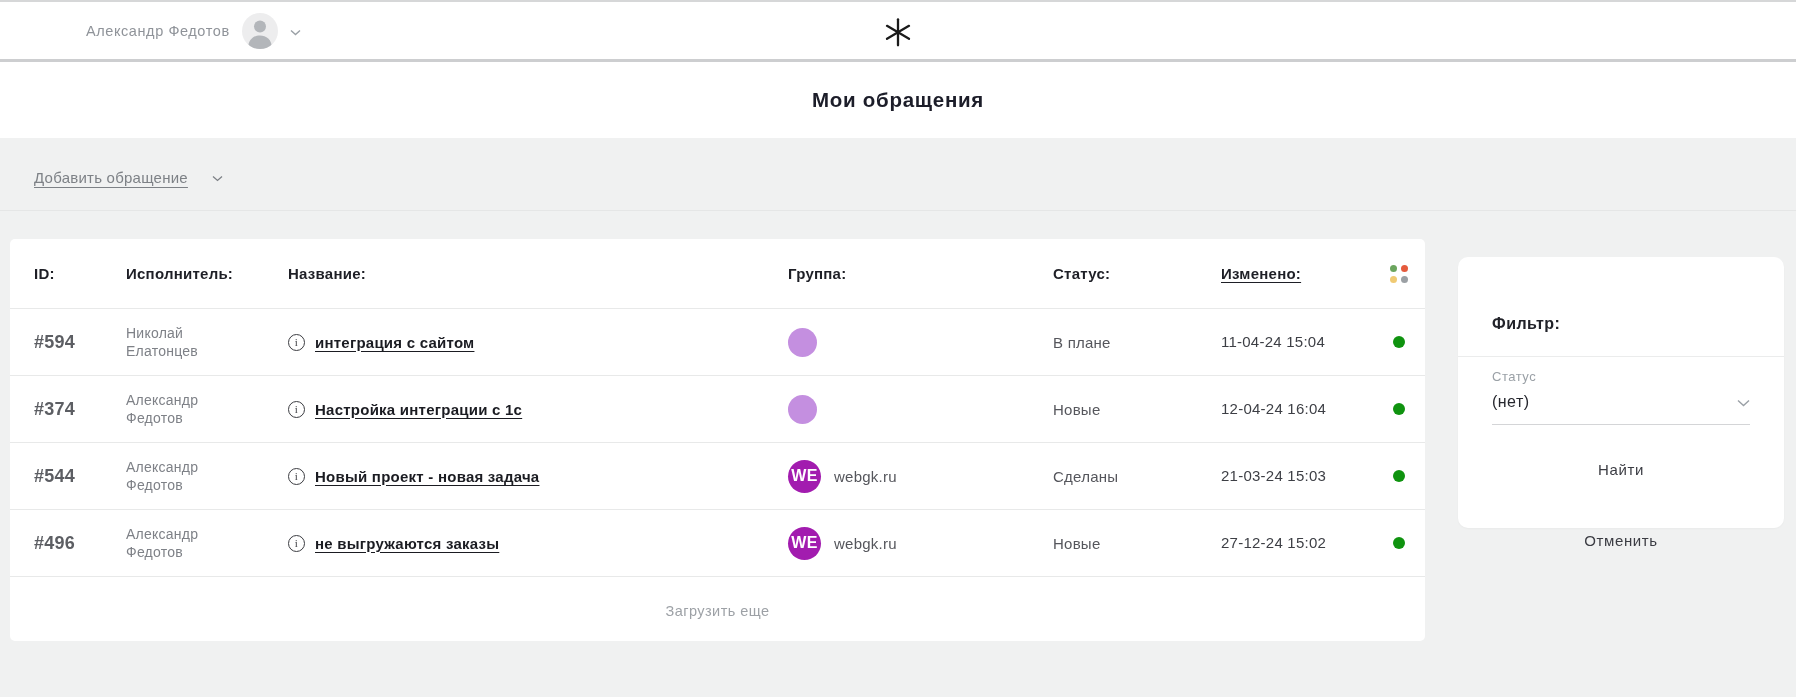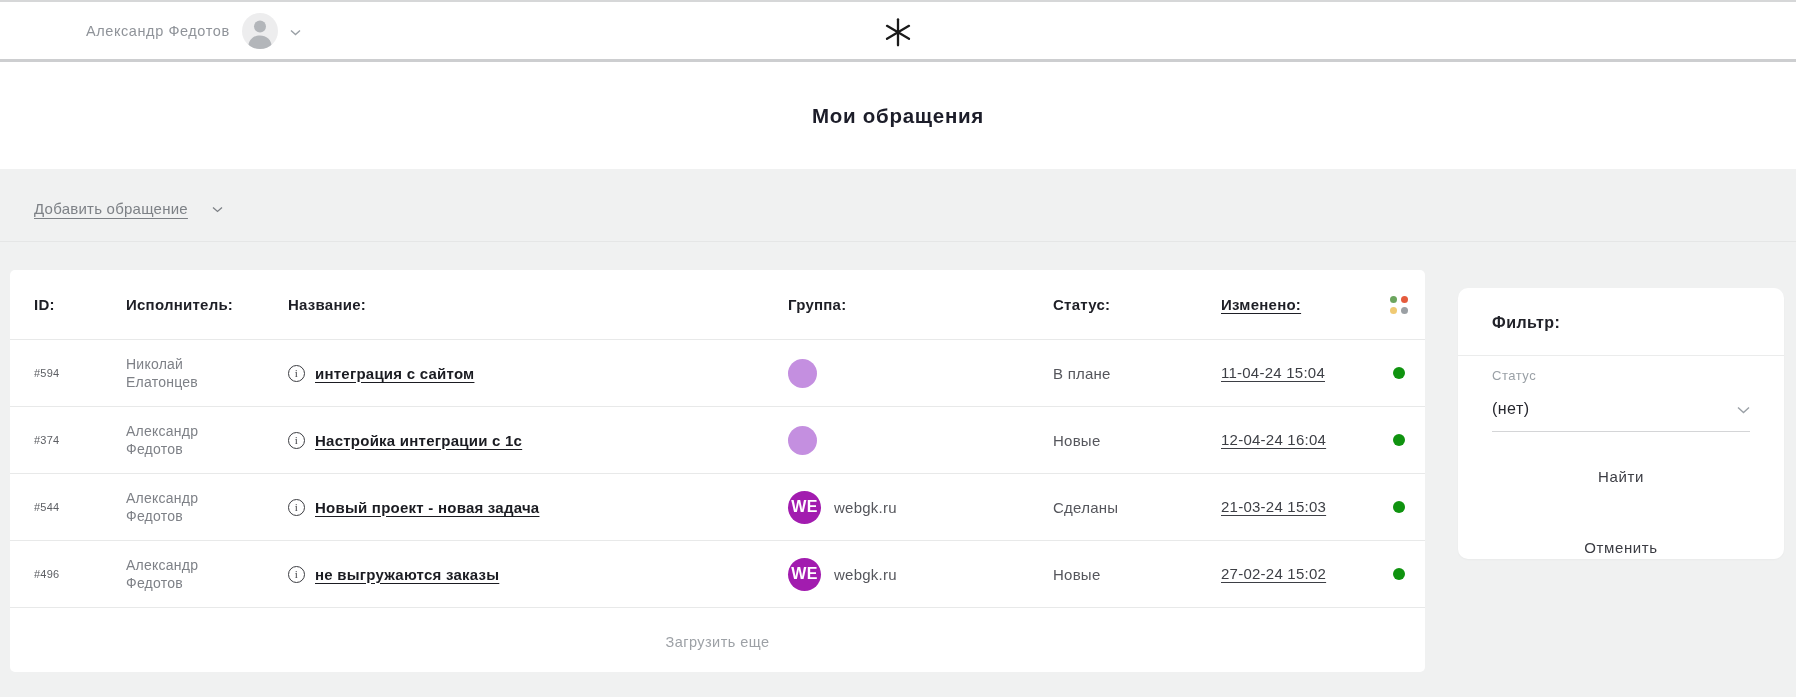--- a/index.html
+++ b/index.html
@@ -25,21 +25,21 @@
     display:inline-flex; align-items:flex-end; justify-content:center; overflow:hidden;
   }
   .chev { display:inline-block; }
   .logo-asterisk {
     position:absolute; left:50%; top:50%; transform:translate(-50%,-46%);
     width:32px; height:34px; display:flex; align-items:center; justify-content:center;
     cursor:pointer;
   }
 
   
-  .title-band { height:107px; background:#fff; display:flex; align-items:center; justify-content:center; }
+  .title-band { height:76px; background:#fff; display:flex; align-items:center; justify-content:center; }
   .page-title { font-size:20.5px; font-weight:700; color:#1c1d29; letter-spacing:0.035em; }
 
   
   .add-band {
     height:73px; display:flex; align-items:center; gap:24px;
     padding-left:34px; padding-top:6px; border-bottom:1px solid rgba(0,0,0,0.045);
   }
   .add-link {
     color:#7d8186; font-size:15px; text-decoration:underline;
     text-underline-offset:4px; text-decoration-thickness:1px; cursor:pointer;
@@ -55,21 +55,21 @@
   .trow {
     display:grid;
     grid-template-columns:92px 162px 500px 265px 168px 152px 1fr;
     padding-left:24px; align-items:center;
     min-height:67px; border-bottom:1px solid #e8e9e9;
   }
   .trow.thead { min-height:70px; font-size:15px; font-weight:700; color:#1e1f26; }
   .th-sort { text-decoration:underline; text-underline-offset:3px; cursor:pointer; }
   .col { padding-right:10px; }
 
-  .cell-id { color:#5c5e63; font-size:11px; }
+  .cell-id { color:#5c5e63; font-size:18px;font-weight:bold; }
   .cell-exec { color:#7e8187; font-size:14px; line-height:1.3; max-width:120px; }
   .cell-name { display:flex; align-items:center; gap:10px; }
   .info-icon {
     flex:0 0 auto; width:17px; height:17px; border:1.2px solid #3b3c41; border-radius:50%;
     display:inline-flex; align-items:center; justify-content:center;
     font-size:11px; color:#3b3c41; font-family:"Liberation Serif",serif; cursor:pointer;
   }
   .task-link {
     font-size:15px; font-weight:700; color:#1b1c22; text-decoration:underline;
     text-underline-offset:3px; cursor:pointer;
@@ -77,46 +77,46 @@
   .cell-group { display:flex; align-items:center; gap:13px; }
   .group-dot { width:29px; height:29px; border-radius:50%; background:#c48fe0; }
   .group-badge {
     width:33px; height:33px; border-radius:50%; background:#a21caf;
     color:#fff; font-size:16px; font-weight:700; letter-spacing:0.03em;
     display:inline-flex; align-items:center; justify-content:center;
   }
   .group-name { color:#55565c; font-size:15px; }
   .cell-status { color:#55565c; font-size:15px; }
   .date-link {
-    color:#3d3f45; font-size:15px; text-decoration:underline;
+    color:#3d3f45; font-size:15px; 
     text-underline-offset:3px; cursor:pointer;
   }
   .cell-ind { display:flex; justify-content:center; padding-right:0; }
   .green-dot { width:12px; height:12px; border-radius:50%; background:#0f930f; }
   .legend-icon {
     display:grid; grid-template-columns:7px 7px; gap:4px; cursor:pointer;
   }
   .legend-icon i { width:7px; height:7px; border-radius:50%; display:block; }
   .ld-green { background:#6ba55e; } .ld-red { background:#e55b3d; }
   .ld-yellow { background:#f0ca73; } .ld-gray { background:#9ba0a4; }
 
   .load-more-wrap { height:67px; display:flex; align-items:center; justify-content:center; }
   .load-more { color:#9da1a6; font-size:14.5px; cursor:pointer; letter-spacing:0.03em; }
 
   
   .filter-card {
     position:absolute; left:1458px; top:46px; width:326px; height:271px;
     background:#fff; border-radius:10px; box-shadow:0 1px 2px rgba(0,0,0,0.03);
   }
-  .filter-head { padding:26px 34px 17px 34px; height:68px; border-bottom:1px solid #ebecec; }
+  .filter-head { padding:26px 34px 17px 34px; height:68px; border-bottom:1px solid #ebecec;margin-top:32px; }
   .filter-title { font-size:16px; font-weight:700; color:#212229; letter-spacing:0.03em; }
   .filter-body { padding:12px 34px 0 34px; }
   .field-label { display:block; color:#9aa0a6; font-size:13px; letter-spacing:0.04em; }
   .select {
-    margin-top:17px; display:flex; justify-content:space-between;
+    margin-top:9px; display:flex; justify-content:space-between;
     cursor:pointer;
   }
   .select-value { font-size:16px; color:#26272e; letter-spacing:0.03em; }
   .select-underline { margin-top:13px; border-bottom:1px solid #d4d5d7; }
   .text-btn {
     display:block; width:100%; background:none; border:none; cursor:pointer;
     font-family:inherit; font-size:15px; color:#3b3c43; letter-spacing:0.04em;
   }
   .find-btn { margin-top:36px; }
   .cancel-btn { margin-top:54px; }
@@ -243,21 +243,21 @@
         <div class="col cell-exec">Александр Федотов</div>
         <div class="col cell-name">
           <span class="info-icon">i</span>
           <a class="task-link">не выгружаются заказы</a>
         </div>
         <div class="col cell-group">
           <span class="group-badge">WE</span>
           <span class="group-name">webgk.ru</span>
         </div>
         <div class="col cell-status">Новые</div>
-        <div class="col"><a class="date-link">27-02-24 15:02</a></div>
+        <div class="col"><a class="date-link">27-12-24 15:02</a></div>
         <div class="col cell-ind">
             <span class="green-dot"></span>
           </div>
       </div>
 
       <div class="load-more-wrap">
         <span class="load-more">Загрузить еще</span>
       </div>
     </div>
 

